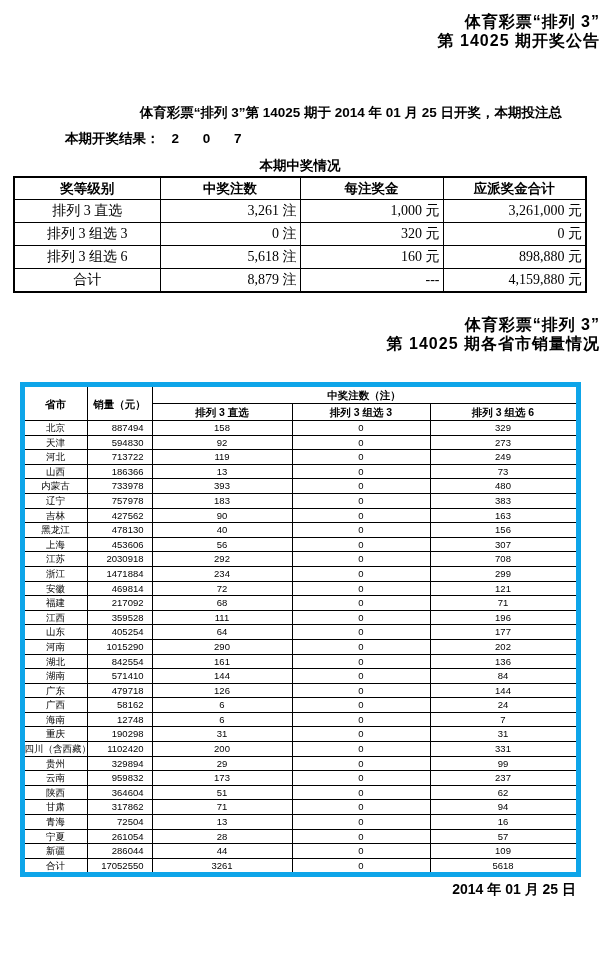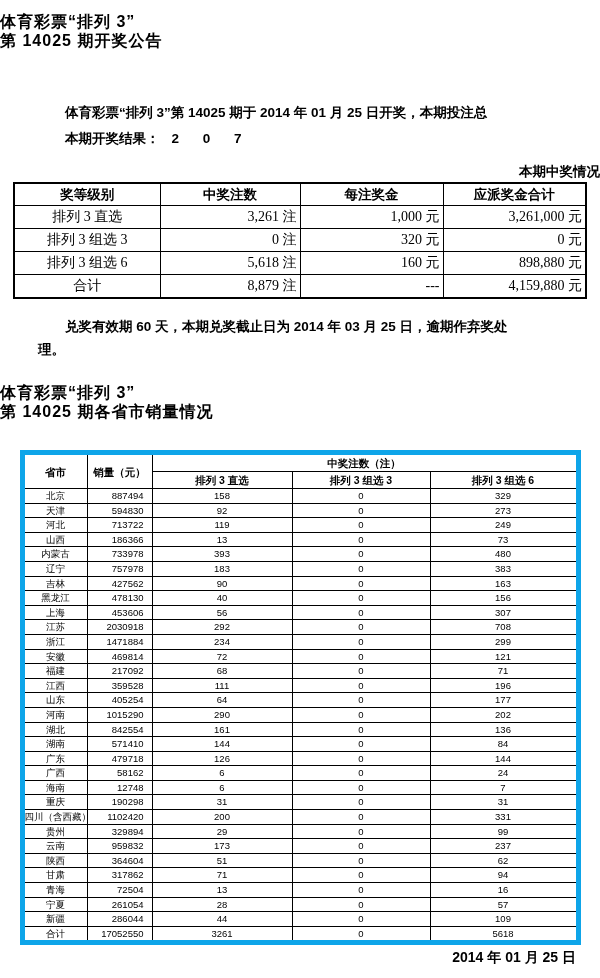--- a/index.html
+++ b/index.html
@@ -4,34 +4,34 @@
 <style>
   html,body { margin:0; padding:0; background:#fff; }
   body {
     width:600px; height:978px;
     font-family:"Liberation Sans", sans-serif;
     color:#000; overflow:hidden;
   }
   .doc { width:600px; height:978px; padding-top:12px; box-sizing:border-box; }
 
   .title-line {
-    text-align:left; font-weight:bold; font-size:16px; line-height:19px;
+    text-align:right; font-weight:bold; font-size:16px; line-height:19px;
     letter-spacing:1px;
   }
 
   .body-block { margin:0 38px; font-size:13.5px; font-weight:bold; }
   .intro-block { margin-top:50px; }
-  .body-line { line-height:26px; white-space:nowrap; }
+  .body-line { line-height:26px; white-space:nowrap;text-align:right; }
   .indent { text-indent:27px; }
 
   .result-line { line-height:26px; }
   .result-numbers { letter-spacing:10px; margin-left:12px; }
 
   .table1-caption {
-    margin-top:12px; text-align:right; font-size:13.5px; font-weight:bold;
+    margin-top:6px; text-align:center; font-size:13.5px; font-weight:bold;
     line-height:15px;
   }
 
   table { border-collapse:collapse; table-layout:fixed; }
 
   .prize-table {
     width:572px; margin:3px auto 0 auto;
     border:2px solid #000;
   }
   .prize-table th, .prize-table td { border:1px solid #000; padding:0; overflow:hidden; }
@@ -122,24 +122,20 @@
         </tr>
         <tr>
           <td class="c">合计</td>
           <td class="r">8,879 注</td>
           <td class="r">---</td>
           <td class="r">4,159,880 元</td>
         </tr>
       </tbody>
   </table>
 
-  <div class="body-block notice-block">
-    <div class="body-line indent">兑奖有效期 60 天，本期兑奖截止日为 2014 年 03 月 25 日，逾期作弃奖处</div>
-    <div class="body-line">理。</div>
-  </div>
 
   <div class="title2-block">
     <div class="title-line">体育彩票“排列 3”</div>
     <div class="title-line">第 14025 期各省市销量情况</div>
   </div>
 
   <table class="sales-table">
     <colgroup>
       <col style="width:65px">
         <col style="width:65px">

